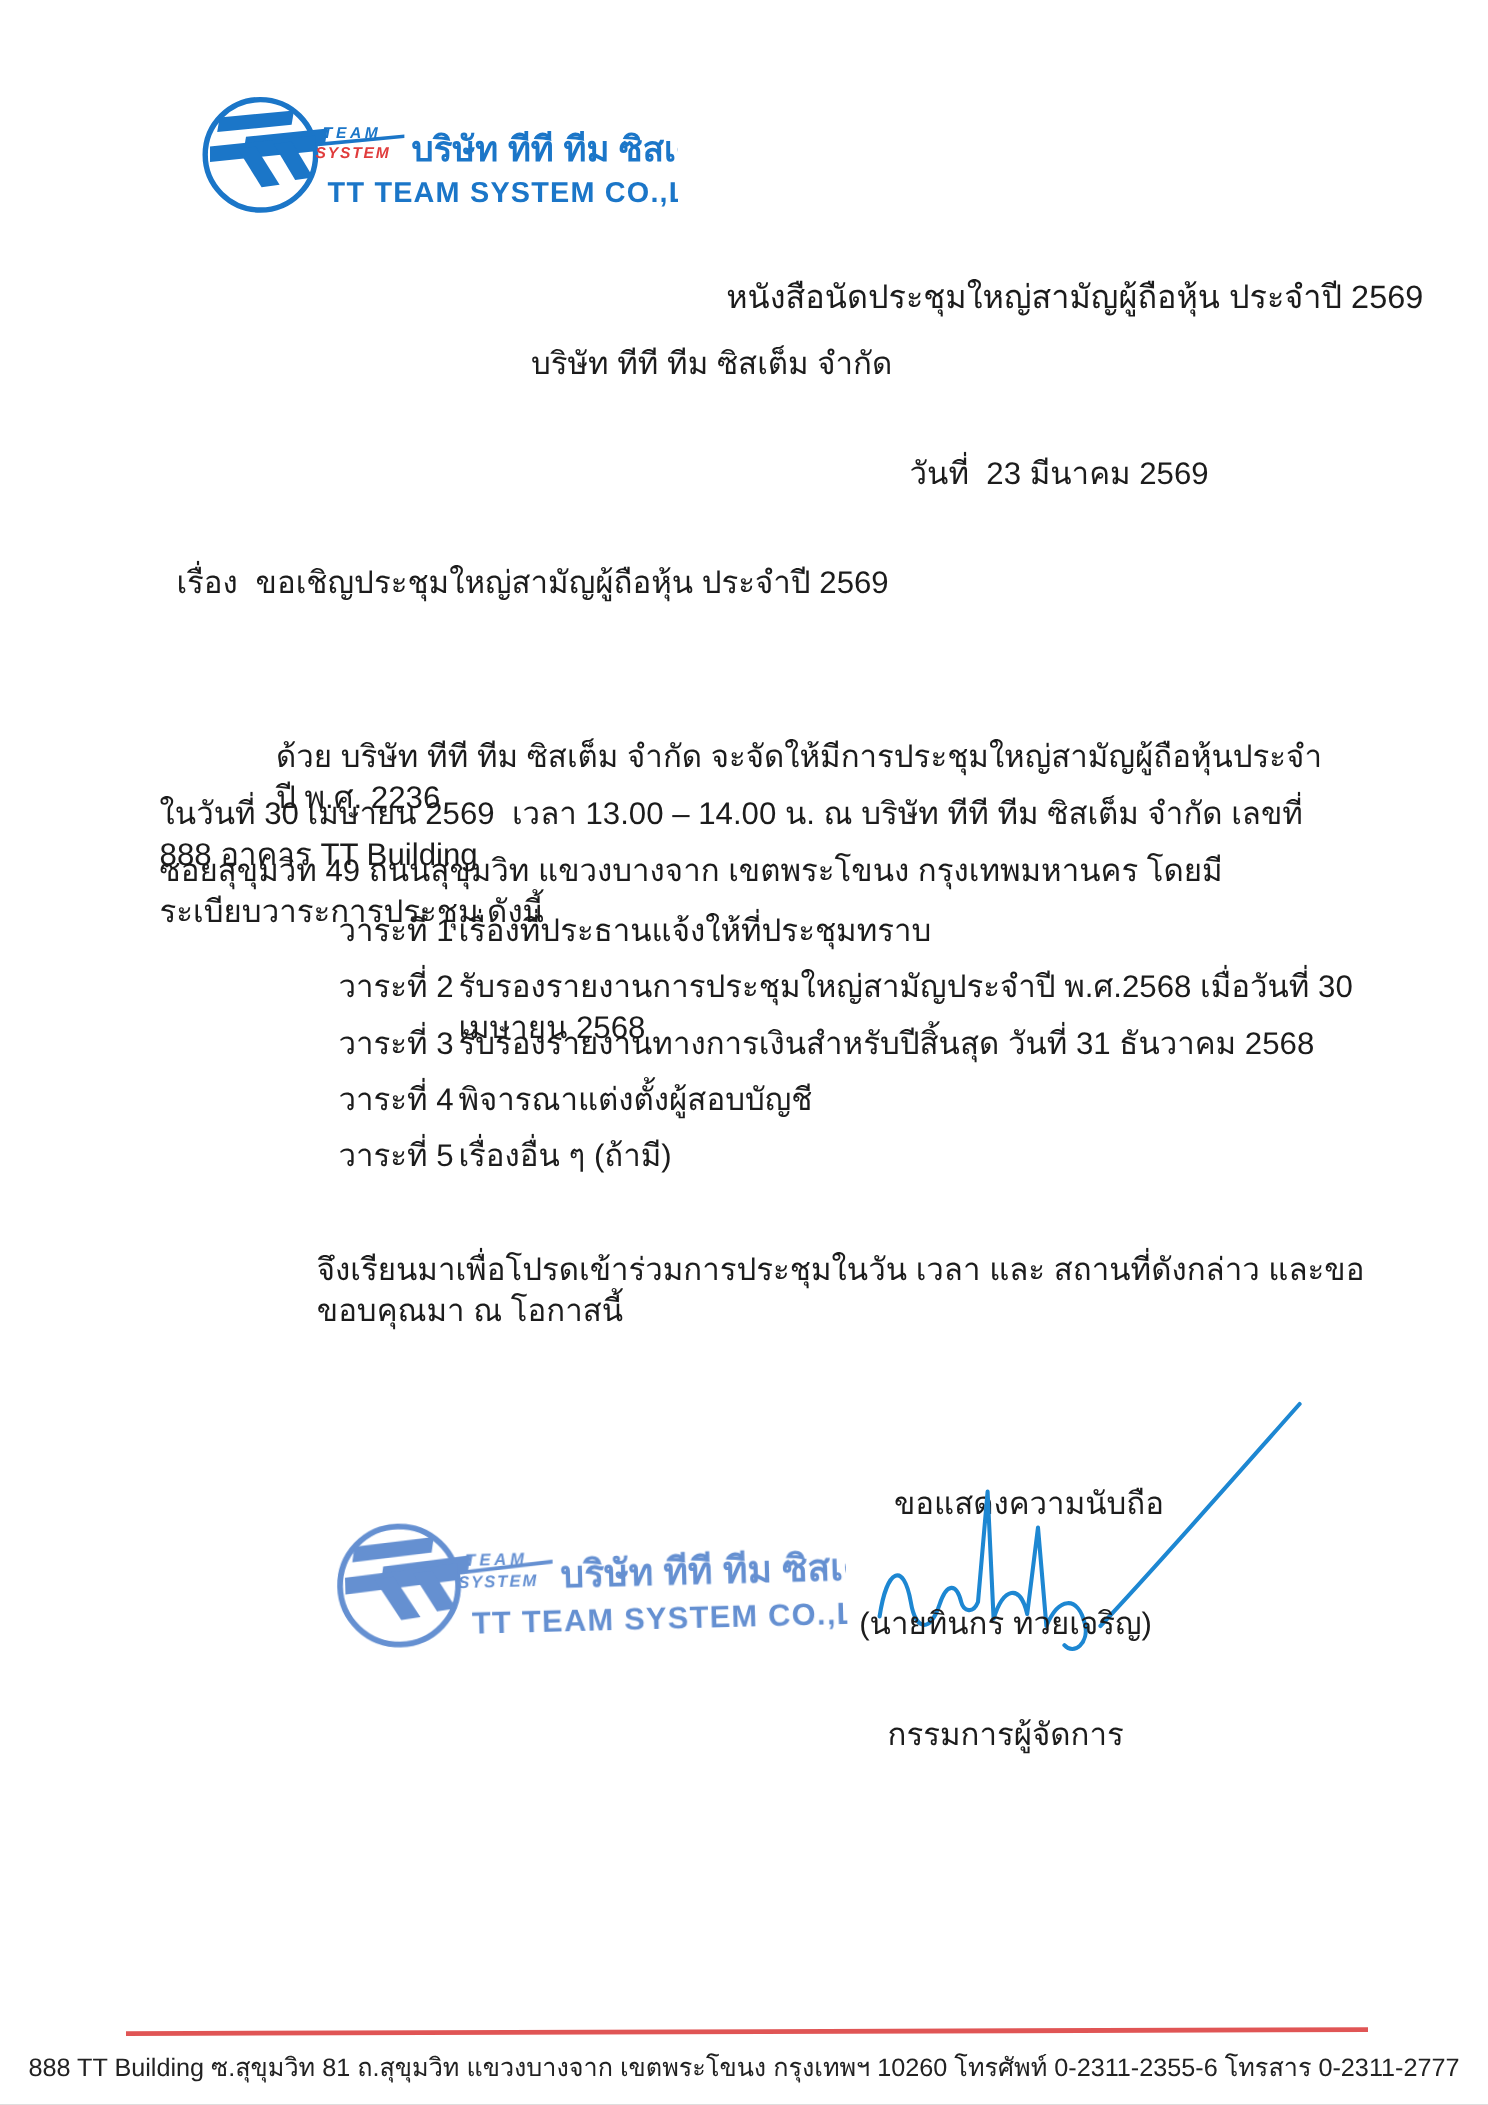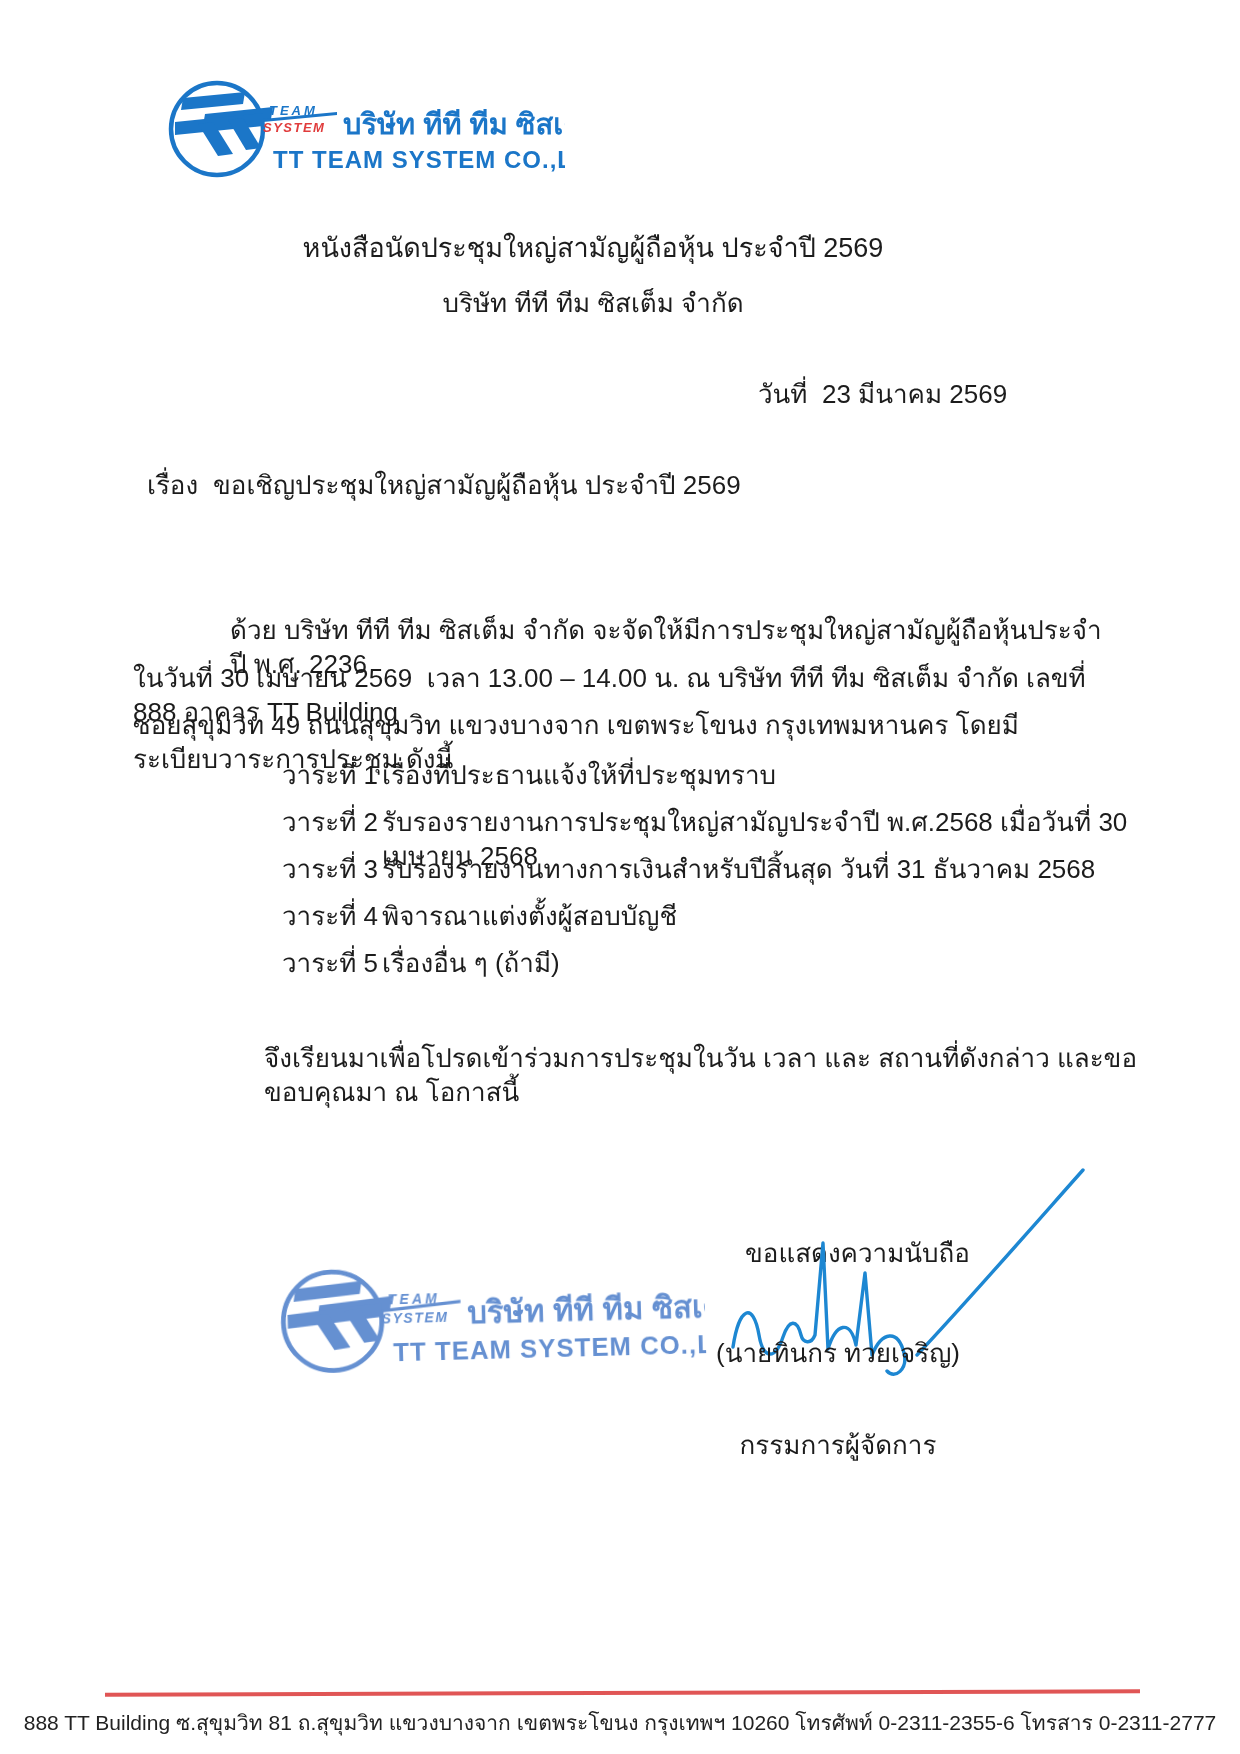--- a/index.html
+++ b/index.html
@@ -18,21 +18,21 @@
   .abs{position:absolute;}
   [data-bind]{white-space:pre-wrap;}
   .txt{font-size:26px;line-height:34px;color:#1c1c1c;}
 
   
   .header-logo{position:absolute;left:145px;top:66px;width:420px;height:115px;color:#1b76c8;--system-fill:#e03c3c;}
   .logo-sym text{font-family:"Liberation Sans","DejaVu Sans",sans-serif;}
 
   
   .title-wrap{position:absolute;left:0;top:0;width:1186px;text-align:center;}
-  .doc-title{position:absolute;left:0;top:231px;width:100%;font-size:27px;}
+  .doc-title{position:absolute;left:0;top:231px;width:100%;font-size:27px;text-align:right;}
   .doc-subtitle{position:absolute;left:0;top:286px;width:100%;font-size:26px;}
 
   .date-line{left:758px;top:377px;}
 
   .field-row{display:flex;}
   .field-label{width:66px;flex:0 0 auto;}
 
   .agenda-row{display:flex;}
   .agenda-label{width:100px;flex:0 0 auto;}
 

